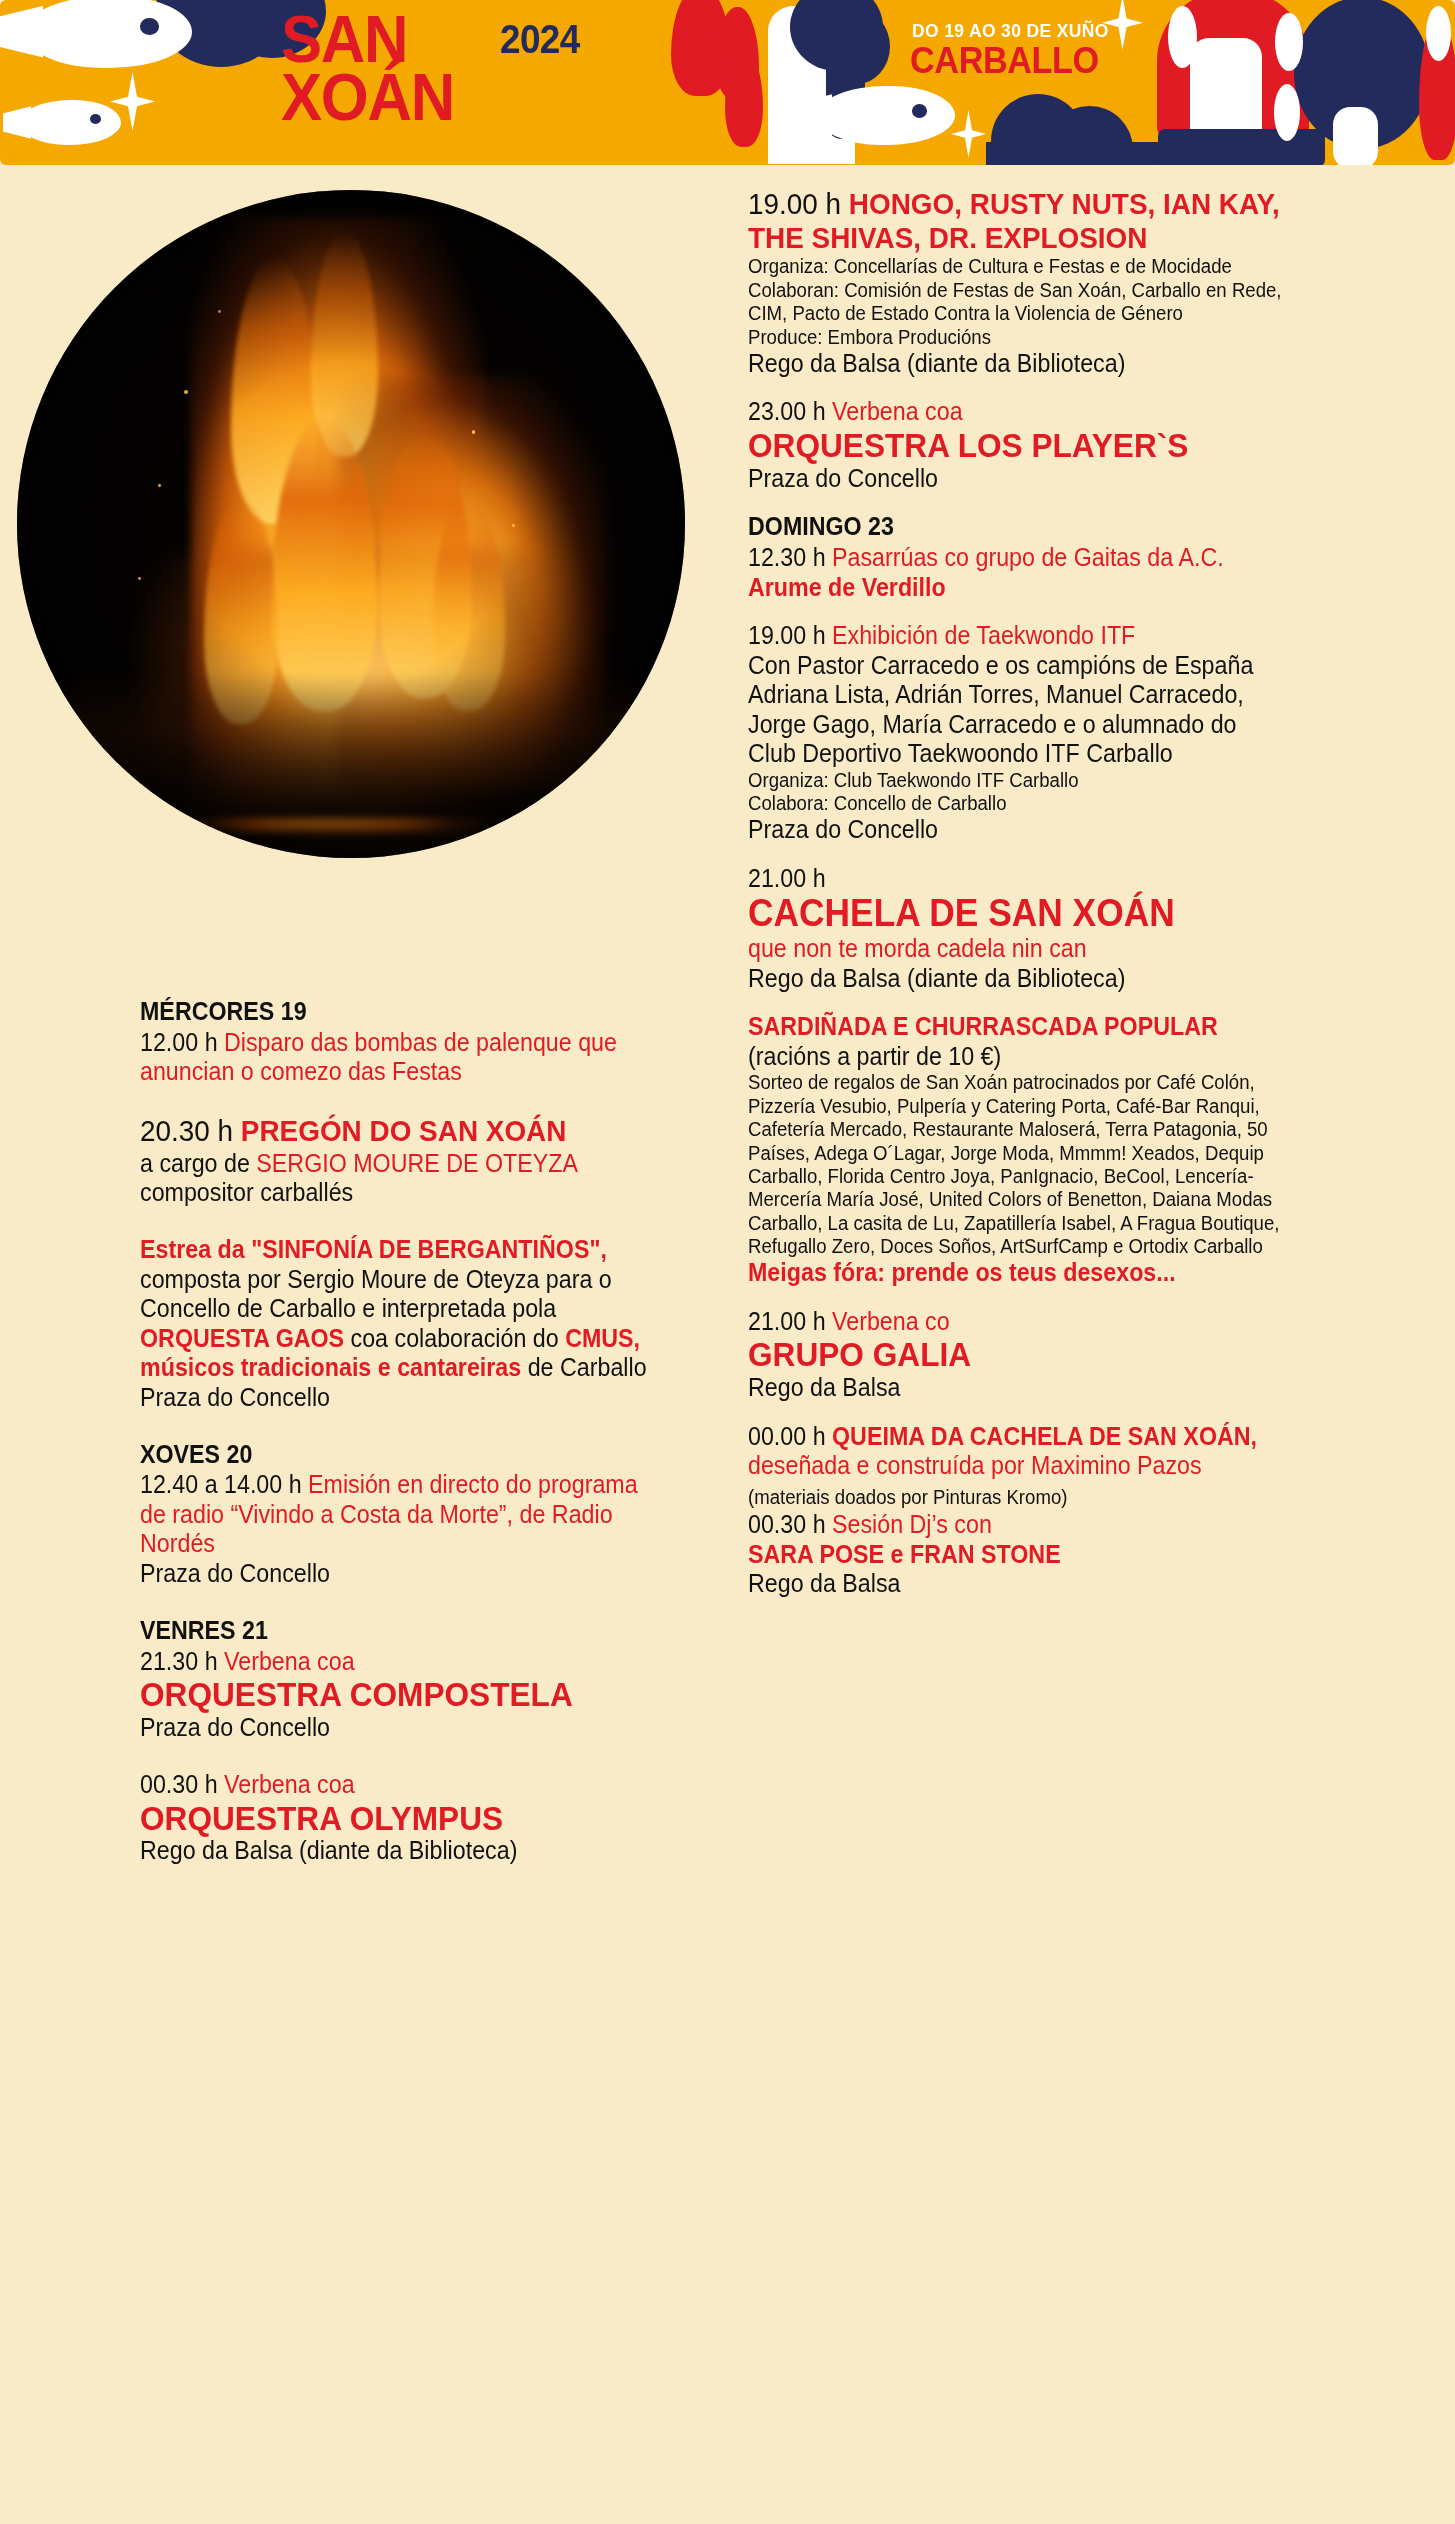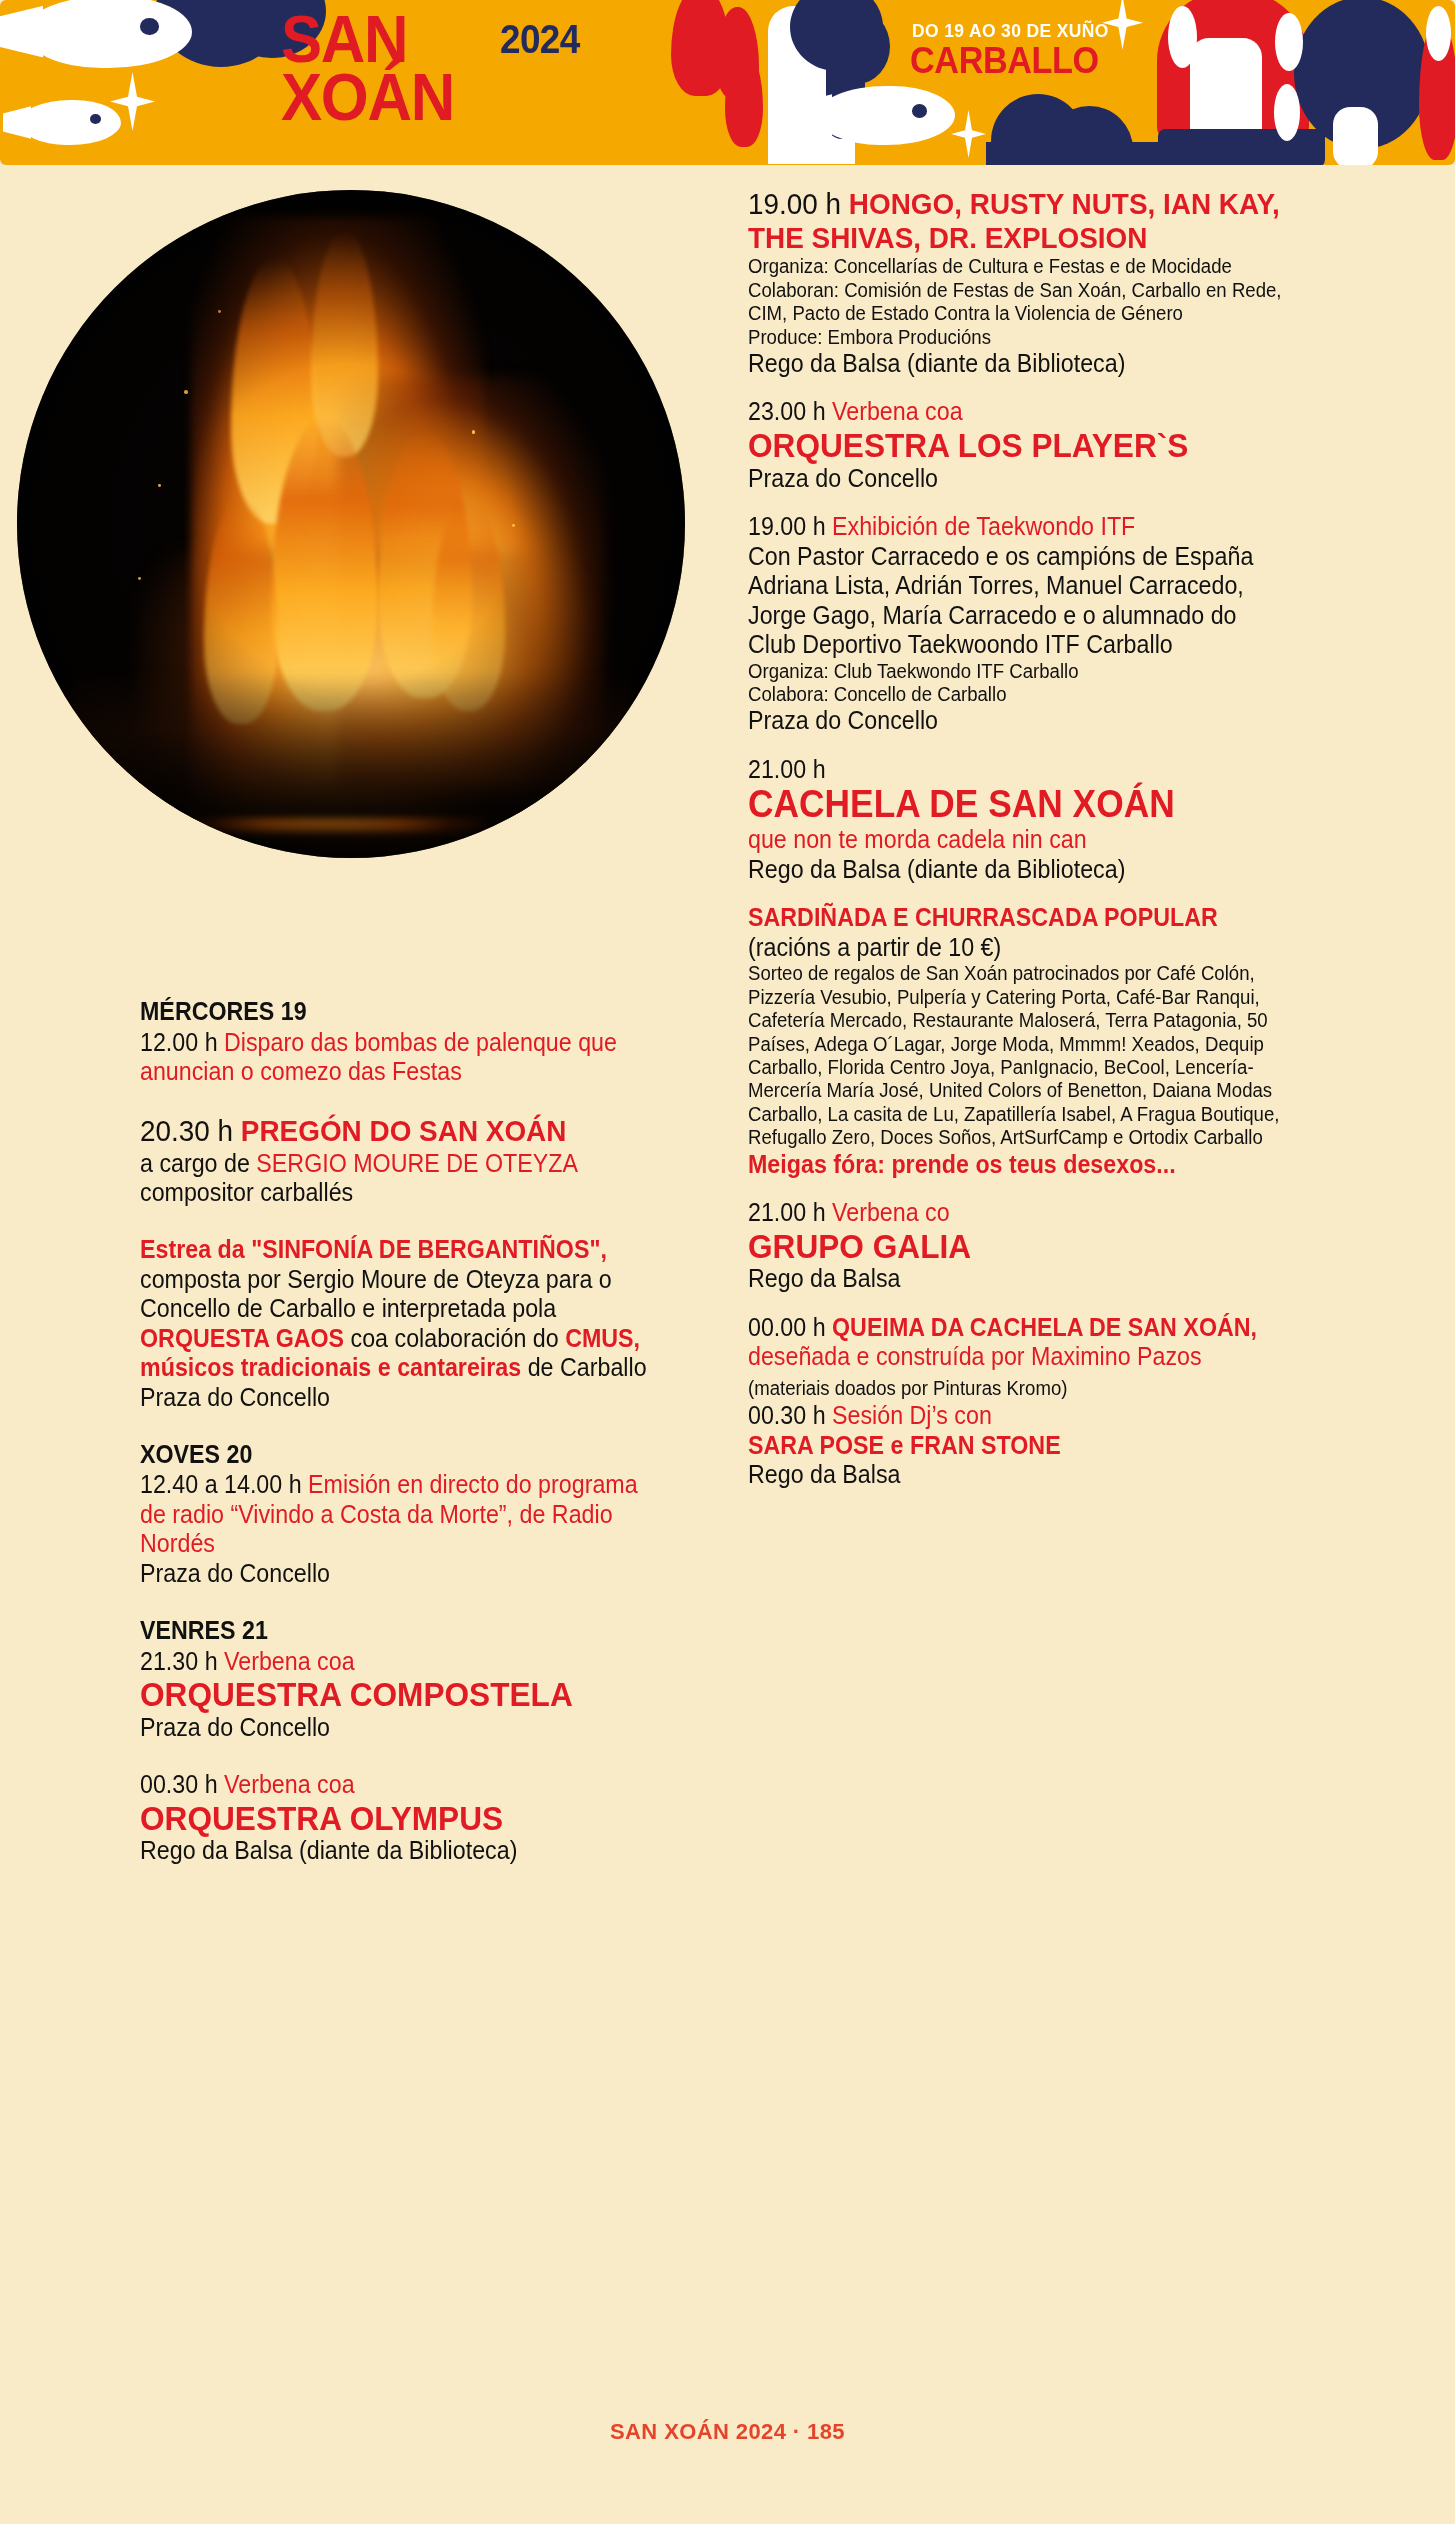--- a/index.html
+++ b/index.html
@@ -364,20 +364,24 @@
       <div class="small">Produce: Embora Producións</div>
       <div class="line">Rego da Balsa (diante da Biblioteca)</div>
     </div>
 
     <div class="blk tight">
       <div class="line"><span>23.00 h </span><span class="red">Verbena coa</span></div>
       <div class="big-red">ORQUESTRA LOS PLAYER`S</div>
       <div class="line">Praza do Concello</div>
     </div>
 
+    <div class="blk tight">
+      <div class="dayhead">DOMINGO 23</div>
+      <div class="line"><span>12.30 h </span><span class="red">Pasarrúas co grupo de Gaitas da A.C. </span><span class="redb">Arume de Verdillo</span></div>
+    </div>
 
     <div class="blk tight">
       <div class="line"><span>19.00 h </span><span class="red">Exhibición de Taekwondo ITF</span></div>
       <div class="line">Con Pastor Carracedo e os campións de España Adriana Lista, Adrián Torres, Manuel Carracedo, Jorge Gago, María Carracedo e o alumnado do Club Deportivo Taekwoondo ITF Carballo</div>
       <div class="small">Organiza: Club Taekwondo  ITF Carballo</div>
       <div class="small">Colabora: Concello de Carballo</div>
       <div class="line">Praza do Concello</div>
     </div>
 
     <div class="blk tight">
@@ -401,16 +405,15 @@
 
     <div class="blk tight">
       <div class="line"><span>00.00 h </span><span class="redb">QUEIMA DA CACHELA DE SAN XOÁN,</span><span class="red"> deseñada e construída por </span><span class="red">Maximino Pazos</span><span class="small" style="display:inline;"> (materiais doados por Pinturas Kromo)</span></div>
       <div class="line"><span>00.30 h </span><span class="red">Sesión Dj’s con</span></div>
       <div class="line redb">SARA POSE e FRAN STONE</div>
       <div class="line">Rego da Balsa</div>
     </div>
 
   </div>
 
-  <div class="footer">SAN XOÁN 2024 · 185</div>
 
 </div>
 
 
 </body></html>

